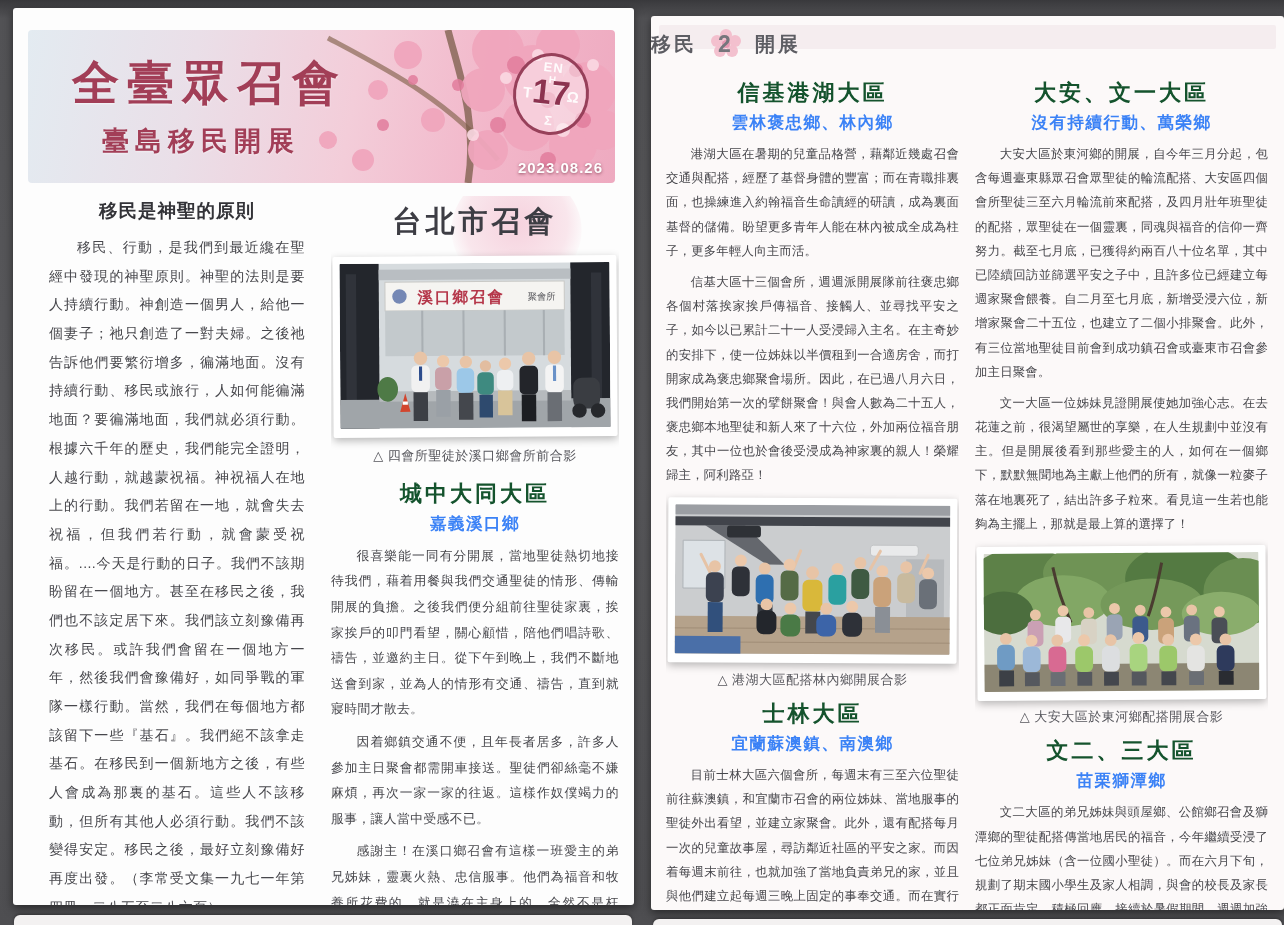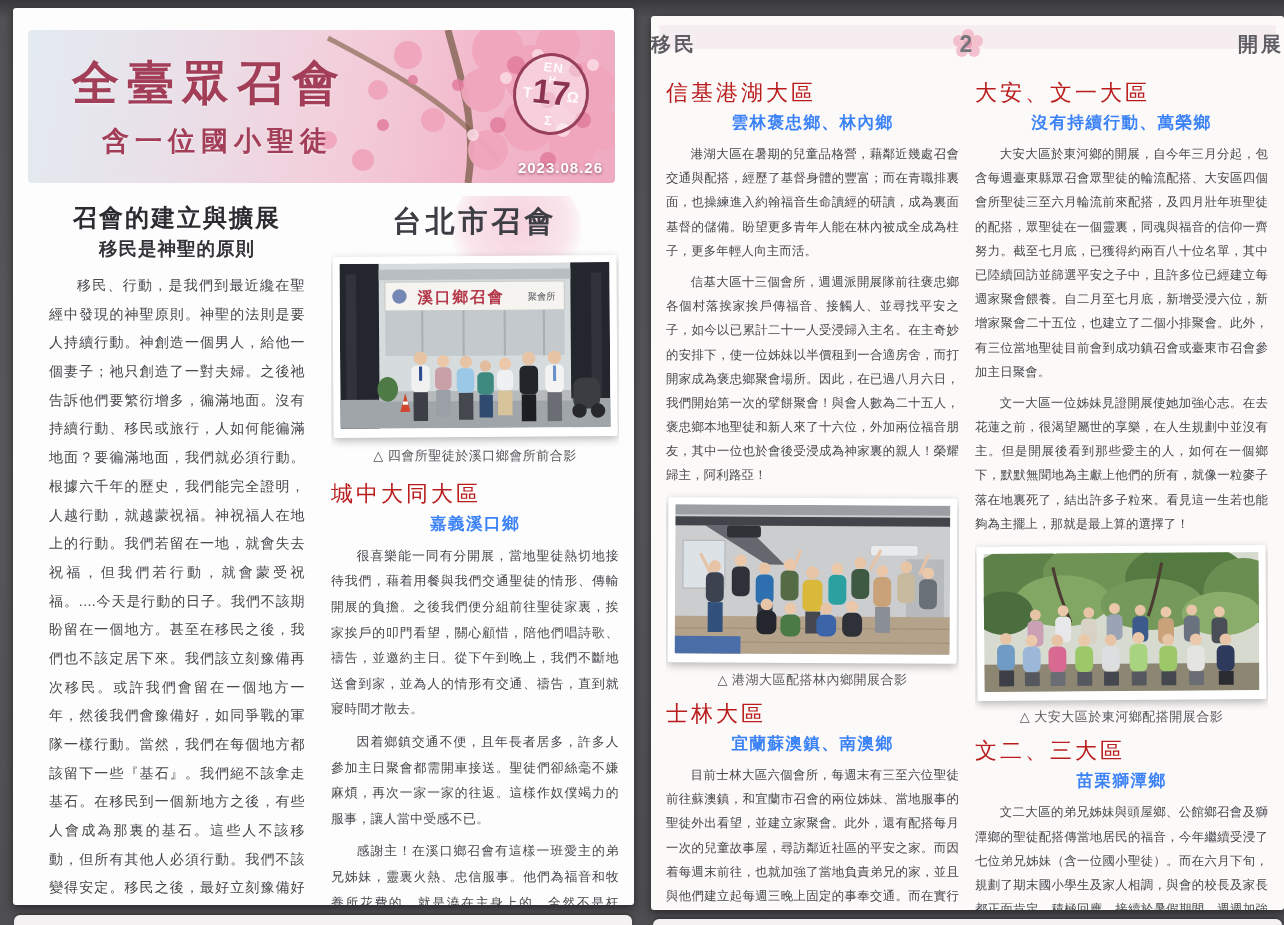--- a/index.html
+++ b/index.html
@@ -73,30 +73,30 @@
                  letter-spacing:4px; }
 
   .photo-frame { background:#ffffff; padding:7px 7px 9px; border-radius:2px;
                  box-shadow:0 3px 9px rgba(0,0,0,0.28); margin:14px 2px 0; }
   .photo-frame svg { display:block; width:100%; height:auto; border-radius:1px; }
   .tilt-l { transform:rotate(-0.4deg); }
   .tilt-r { transform:rotate(0.3deg); }
   .caption { text-align:center; font-size:13px; color:#55555b; margin:10px 0 4px;
              letter-spacing:0.5px; }
 
-  .sec-title { font-size:22px; font-weight:normal; color:#b91c1c;
+  .sec-title { text-align:center; font-size:22px; font-weight:bold; color:#14532d;
                letter-spacing:3px; margin:14px 0 0; }
   .sec-sub   { text-align:center; font-size:16.5px; font-weight:bold; color:#3b82f6;
                letter-spacing:1.5px; margin:4px 0 8px; }
   .lp-col-b .body-text { font-size:12.8px; line-height:2.0; margin:7px 0; }
 
   
   .rp-strip { position:absolute; left:8px; right:8px; top:9px; height:24px;
               background:#efe4e7; opacity:0.55; border-radius:2px; }
-  .rp-header { position:relative; display:flex; justify-content:space-between; align-items:center;
+  .rp-header { position:relative; display:flex; justify-content:flex-start; align-items:center;
                gap:14px; padding-top:13px; font-size:20px; font-weight:bold;
                color:#5d5d63; letter-spacing:3px; }
   .rp-num-wrap { position:relative; width:30px; height:30px; display:flex;
                  align-items:center; justify-content:center; }
   .rp-num-wrap svg { position:absolute; inset:0; }
   .rp-num { position:relative; font-size:23px; color:#76767c; }
 
   .rp-col { position:absolute; top:52px; width:293px; height:842px; overflow:hidden; }
   .rp-col-a { left:15px; }
   .rp-col-b { left:324px; }
@@ -145,34 +145,33 @@
         </g>
         <g fill="#fbd9e3" opacity="0.9">
           <circle cx="478" cy="48" r="6"></circle>
             <circle cx="510" cy="25" r="6"></circle>
             <circle cx="535" cy="100" r="7"></circle>
           <circle cx="565" cy="35" r="6"></circle>
             <circle cx="445" cy="105" r="6"></circle>
         </g>
       </svg>
       <div class="banner-title">全臺眾召會</div>
-      <div class="banner-subtitle">含一位國小聖徒</div>
+      <div class="banner-subtitle">臺島移民開展</div>
       <div class="badge">
         <span class="b-en">EN</span>
         <span class="b-h">H</span>
         <span class="b-t">Τ</span>
         <span class="b-o">Ω</span>
         <span class="b-s">Σ</span>
         <span class="b-num">17</span>
       </div>
       <div class="banner-date">2023.08.26</div>
     </div>
 
     <div class="lp-col lp-col-a">
-      <div class="art-title">召會的建立與擴展</div>
       <div class="art-sub">移民是神聖的原則</div>
       <p class="body-text">移民、行動，是我們到最近纔在聖經中發現的神聖原則。神聖的法則是要人持續行動。神創造一個男人，給他一個妻子；祂只創造了一對夫婦。之後祂告訴他們要繁衍增多，徧滿地面。沒有持續行動、移民或旅行，人如何能徧滿地面？要徧滿地面，我們就必須行動。根據六千年的歷史，我們能完全證明，人越行動，就越蒙祝福。神祝福人在地上的行動。我們若留在一地，就會失去祝福，但我們若行動，就會蒙受祝福。....今天是行動的日子。我們不該期盼留在一個地方。甚至在移民之後，我們也不該定居下來。我們該立刻豫備再次移民。或許我們會留在一個地方一年，然後我們會豫備好，如同爭戰的軍隊一樣行動。當然，我們在每個地方都該留下一些『基石』。我們絕不該拿走基石。在移民到一個新地方之後，有些人會成為那裏的基石。這些人不該移動，但所有其他人必須行動。我們不該變得安定。移民之後，最好立刻豫備好再度出發。（李常受文集一九七一年第四冊，二八五至二八六頁）</p>
     </div>
 
     <div class="lp-col lp-col-b">
       <div class="taipei-wrap">
         <div class="pink-blob"></div>
         <div class="taipei-title">台北市召會</div>
       </div>
 

